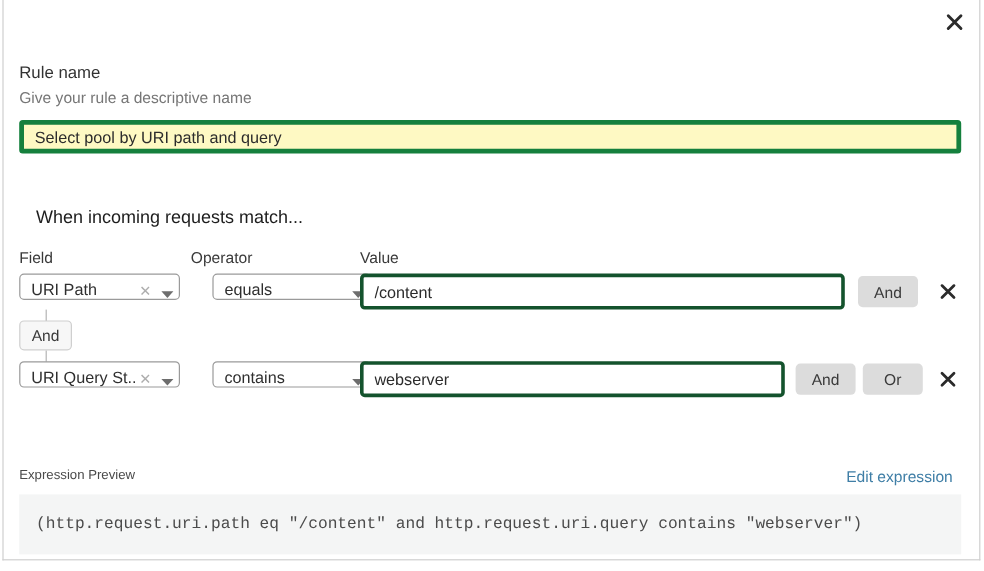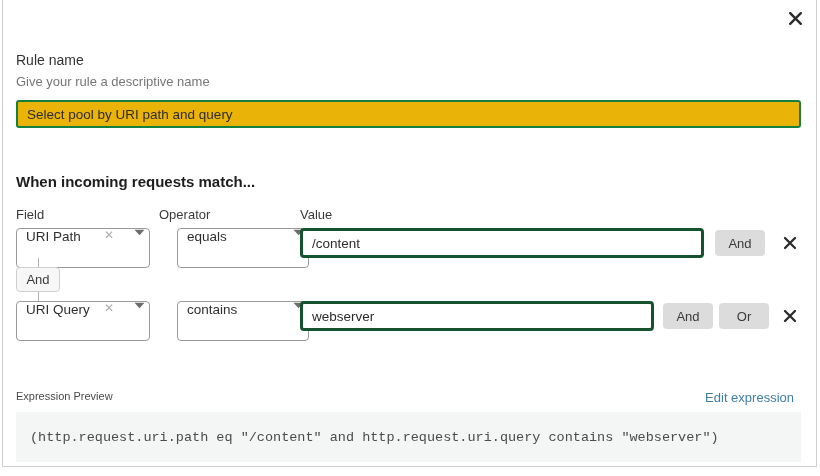--- a/index.html
+++ b/index.html
@@ -67,37 +67,37 @@
     font-size: 13px;
     color: #767676;
   }
   .rule-name-input {
     position: absolute;
     left: 13px;
     top: 100px;
     width: 785px;
     height: 28px;
     box-sizing: border-box;
-    border: 2px solid #15803d;
+    border: 4px solid #15803d;
     border-radius: 3px;
     padding: 0 9px;
     font-family: "Liberation Sans", sans-serif;
     font-size: 13.5px;
     color: #2c2c2c;
-    background: #eab308;
+    background: #fef9c3;
     outline: none;
   }
 
   
   .match-heading {
     position: absolute;
-    left: 13px;
+    left: 27px;
     top: 173px;
     font-size: 15px;
-    font-weight: bold;
+    font-weight: normal;
     color: #1d1d1d;
   }
 
   .col-label {
     position: absolute;
     top: 207px;
     font-size: 13px;
     color: #3a3a3a;
   }
   .col-label.field { left: 13px; }
@@ -110,28 +110,27 @@
     left: 0;
     width: 820px;
     height: 30px;
   }
   .cond-row.row1 { top: 228px; }
   .cond-row.row2 { top: 301px; }
 
   .select-box {
     position: absolute;
     box-sizing: border-box;
-    height: 40px;
+    height: 22px;
     border: 1px solid #9a9a9a;
     border-radius: 4px;
     background: #ffffff;
     display: flex;
-    align-items: flex-start;
-    cursor: pointer;
-    gap: 12px;
+    align-items: flex-end;
+    cursor: pointer;
   }
   .select-field {
     left: 13px;
     width: 134px;
   }
   .select-operator {
     left: 174px;
     width: 132px;
   }
   .select-text {

